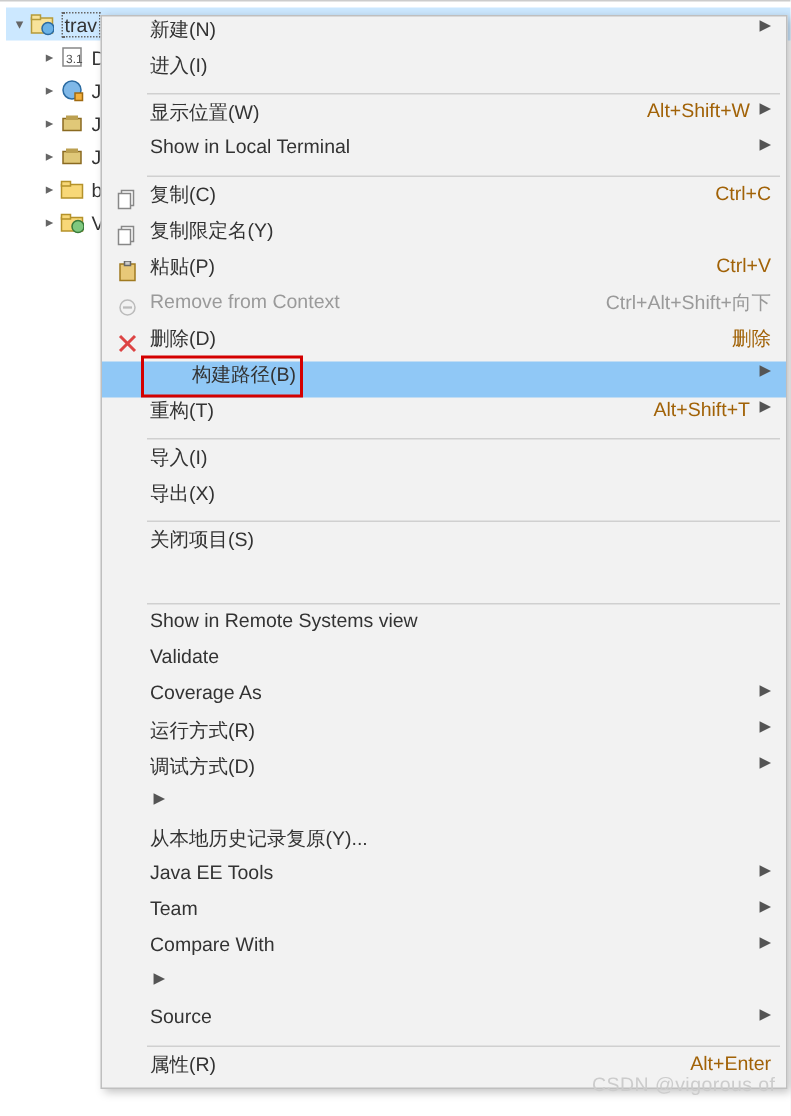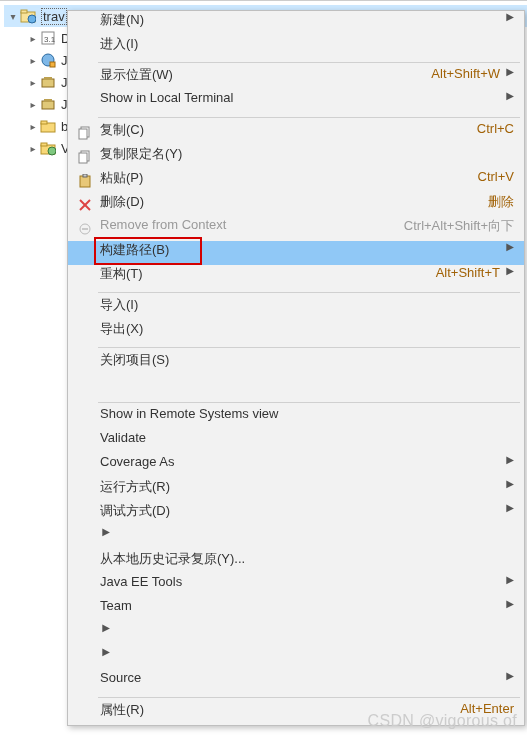--- a/index.html
+++ b/index.html
@@ -71,37 +71,38 @@
   }
   .sep {
     height: 1px;
     margin: 3px 4px 3px 30px;
     background: #d0d0d0;
   }
   .disabled { color: #9a9a9a; }
   .disabled .menu-shortcut { color: #9a9a9a; }
   .highlighted {
     background: #90c8f6;
+    gap: 28px;
   }
   .red-box {
     position: absolute;
     border: 2px solid #d40000;
     left: 94px;
     top: 237px;
     width: 108px;
     height: 28px;
     pointer-events: none;
     z-index: 50;
   }
   .watermark {
     position: absolute;
     right: 10px;
     bottom: 14px;
     color: #ccc;
-    font-size: 16px;
+    font-size: 13px;
     letter-spacing: 0.3px;
     pointer-events: none;
     z-index: 60;
     text-align: right;
   }
   .toptab {
     position: absolute;
     left: 310px; top: -1px;
     width: 28px; height: 8px;
     background: #d6eaff;
@@ -234,40 +235,40 @@
   <div class="menu-row">
     <span class="menu-icon">
         <svg width="14" height="14">
           <rect x="2" y="2" width="10" height="11" fill="#e8c878" stroke="#a07a20"></rect>
           <rect x="5" y="0" width="4" height="3" fill="#ccc" stroke="#666"></rect>
         </svg>
       </span>
     <span class="menu-label">粘贴(P)</span>
     <span class="menu-shortcut">Ctrl+V</span>
   </div>
+  <div class="menu-row disabled">
+    <span class="menu-icon">
+        <svg width="14" height="14">
+          <circle cx="7" cy="7" r="5" fill="none" stroke="#bbb"></circle>
+          <line x1="4" y1="7" x2="10" y2="7" stroke="#bbb" stroke-width="1.5"></line>
+        </svg>
+      </span>
+    <span class="menu-label">Remove from Context</span>
+    <span class="menu-shortcut">Ctrl+Alt+Shift+向下</span>
+  </div>
   <div class="menu-row">
     <span class="menu-icon">
         <svg width="14" height="14">
           <line x1="2" y1="2" x2="12" y2="12" stroke="#d44" stroke-width="2"></line>
           <line x1="12" y1="2" x2="2" y2="12" stroke="#d44" stroke-width="2"></line>
         </svg>
       </span>
     <span class="menu-label">删除(D)</span>
     <span class="menu-shortcut">删除</span>
   </div>
-  <div class="menu-row disabled">
-    <span class="menu-icon">
-        <svg width="14" height="14">
-          <circle cx="7" cy="7" r="5" fill="none" stroke="#bbb"></circle>
-          <line x1="4" y1="7" x2="10" y2="7" stroke="#bbb" stroke-width="1.5"></line>
-        </svg>
-      </span>
-    <span class="menu-label">Remove from Context</span>
-    <span class="menu-shortcut">Ctrl+Alt+Shift+向下</span>
-  </div>
   <div class="menu-row highlighted">
     <span class="menu-icon"></span>
     <span class="menu-label">构建路径(B)</span>
     <span class="menu-arrow">▶</span>
   </div>
   <div class="menu-row">
     <span class="menu-icon"></span>
     <span class="menu-label">重构(T)</span>
     <span class="menu-shortcut">Alt+Shift+T</span>
     <span class="menu-arrow">▶</span>
@@ -326,20 +327,21 @@
     <span class="menu-label">Java EE Tools</span>
     <span class="menu-arrow">▶</span>
   </div>
   <div class="menu-row">
     <span class="menu-icon"></span>
     <span class="menu-label">Team</span>
     <span class="menu-arrow">▶</span>
   </div>
   <div class="menu-row">
     <span class="menu-icon"></span>
+    <span class="menu-label">Compare With</span>
     <span class="menu-arrow">▶</span>
   </div>
   <div class="menu-row">
     <span class="menu-icon"></span>
     <span class="menu-arrow">▶</span>
   </div>
   <div class="menu-row">
     <span class="menu-icon"></span>
     <span class="menu-label">Source</span>
     <span class="menu-arrow">▶</span>

